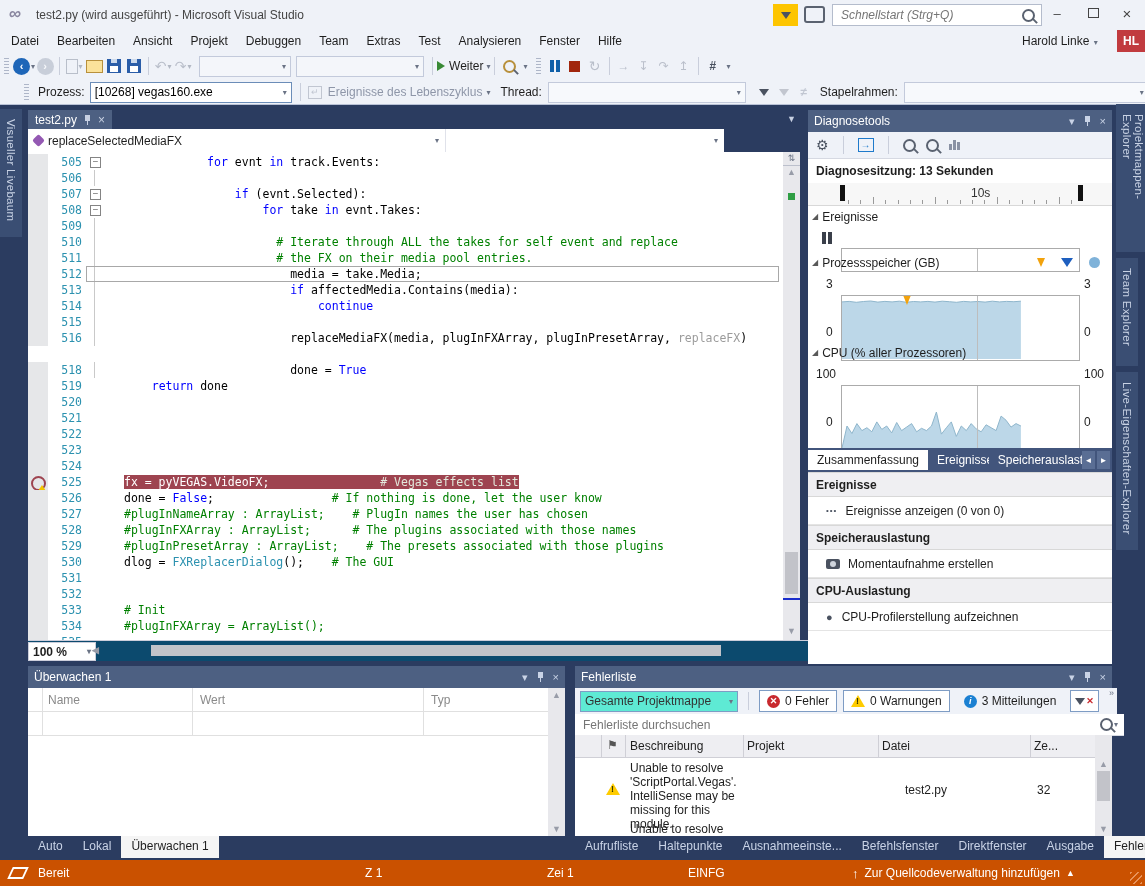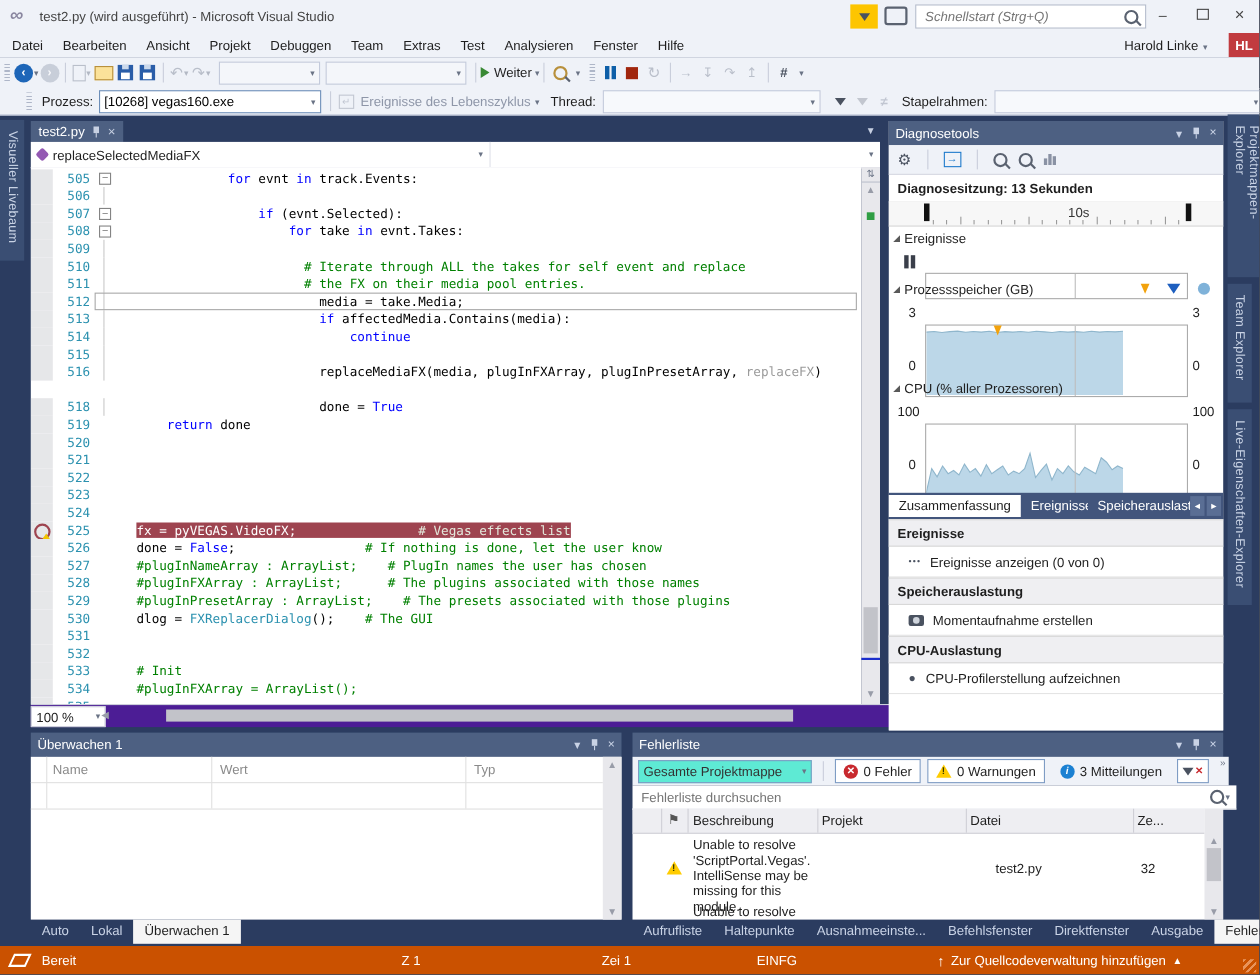--- a/index.html
+++ b/index.html
@@ -266,21 +266,21 @@
 
     <div class="abs" style="left:0;top:0;width:772px;height:19px;">
       <span class="doc-tab">
         <span>test2.py</span>
         <span class="pin" style="color:#C7D0E2;"></span>
         <span style="color:#C7D0E2;">×</span>
       </span>
       <span class="abs" style="right:4px;top:4px;color:#C7D0E2;font-size:9px;">▼</span>
     </div>
 
-    <div class="abs navbar" style="left:0;top:19px;width:772px;height:23px;gap:25px;">
+    <div class="abs navbar" style="left:0;top:19px;width:696px;height:23px;gap:25px;">
       <div class="navcombo" style="width:405px;">
         <span style="width:9px;height:9px;background:#9459B3;transform:rotate(45deg);border-radius:2px;"></span>
         <span>replaceSelectedMediaFX</span>
         <span class="ddc" style="margin-left:auto;">▾</span>
       </div>
       <div class="navcombo" style="flex:1;border-right:0;">
         <span></span>
           <span class="ddc" style="margin-left:auto;">▾</span>
       </div>
     </div>
@@ -320,21 +320,21 @@
 
     <div class="abs vsb" style="left:755px;top:42px;width:17px;height:488px;">
       <div style="height:13px;border-bottom:1px solid #BCC0CC;text-align:center;font-size:9px;color:#6A7385;line-height:13px;">⇅</div>
       <div class="sbarrow" style="line-height:13px;">▲</div>
       <div class="abs" style="left:5px;top:41px;width:7px;height:7px;background:#2F9E44;"></div>
       <div class="abs" style="left:2px;top:400px;width:13px;height:42px;background:#C2C3C9;"></div>
       <div class="abs" style="left:0;top:446px;width:17px;height:2px;background:#1B2ECC;"></div>
       <div class="sbarrow abs" style="left:0;bottom:2px;width:17px;line-height:13px;">▼</div>
     </div>
 
-    <div class="abs" style="left:0;top:530px;width:816px;height:20px;background:#4c1d95;border-top:1px solid #CCCEDB;">
+    <div class="abs" style="left:0;top:530px;width:816px;height:20px;background:#0c4a6e;border-top:1px solid #CCCEDB;font-weight:bold;">
       <span class="abs" style="left:0;top:1px;width:58px;height:17px;background:#fff;border:1px solid #CCCEDB;display:inline-flex;align-items:center;justify-content:space-between;padding:0 4px;">
           <span>100 %</span>
           <span class="ddc">▾</span>
         </span>
       <span class="abs sbarrow" style="left:64px;top:4px;">◀</span>
       <div class="abs" style="left:78px;top:4px;width:660px;height:11px;">
         <div class="abs" style="left:45px;top:0;width:570px;height:11px;background:#C2C3C9;"></div>
       </div>
       <span class="abs sbarrow" style="right:8px;top:4px;">▶</span>
     </div>

